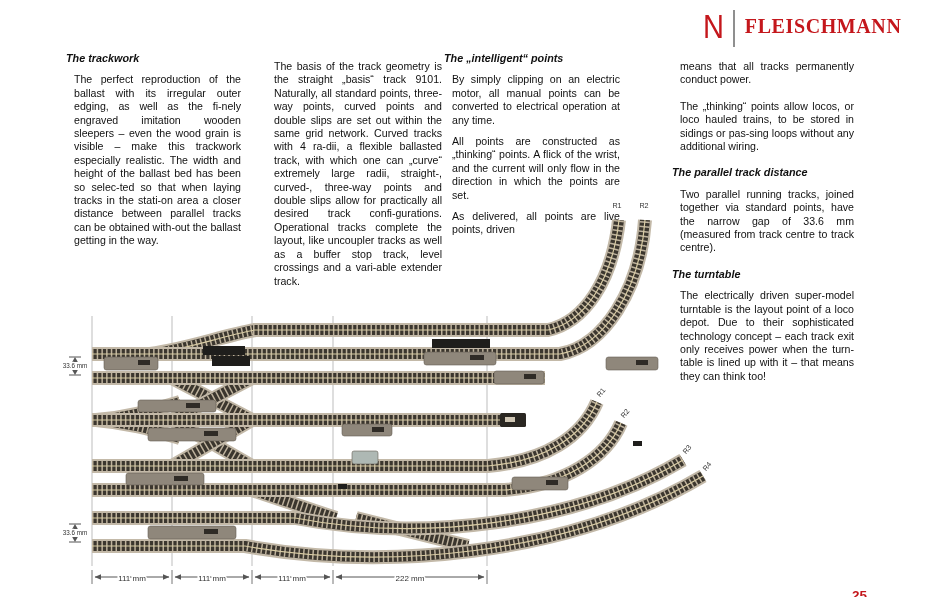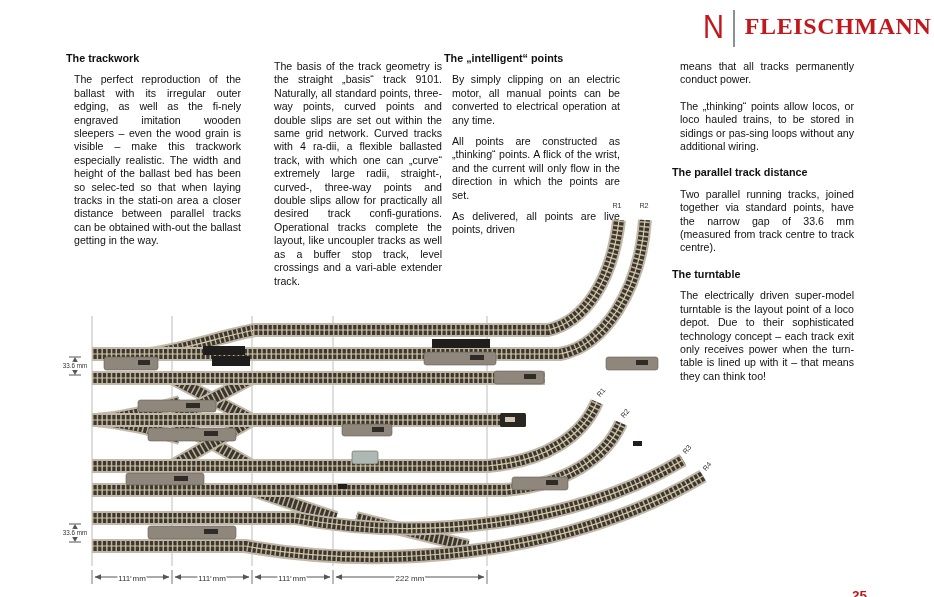--- a/index.html
+++ b/index.html
@@ -2,25 +2,25 @@
 <html><head>
 <meta charset="utf-8">
 <style>
   html,body{margin:0;padding:0;background:#ffffff;}
   #page{position:relative;width:934px;height:597px;background:#ffffff;overflow:hidden;
         font-family:"Liberation Sans",sans-serif;color:#101010;}
   
   #logo{position:absolute;left:703px;top:9px;display:flex;align-items:flex-start;}
   #gauge{font-size:33px;line-height:36px;font-weight:400;color:#c4171c;transform:scaleX(.88);transform-origin:left top;}
   #logo-divider{width:2px;height:37px;background:#8f8f8f;margin:1px 10px 0 6px;}
-  #brand{font-family:"Liberation Serif",serif;font-weight:700;font-size:24px;line-height:20px;
+  #brand{font-family:"Liberation Serif",serif;font-weight:700;font-size:20px;line-height:20px;
          letter-spacing:.6px;color:#c4171c;margin-top:7px;}
   
   .col{position:absolute;top:52px;text-align:justify;font-size:10.6px;line-height:13.4px;}
-  .col h3{font-size:10.8px;line-height:13.4px;margin:0;font-weight:700;text-align:left;}
+  .col h3{font-size:10.8px;line-height:13.4px;margin:0;font-weight:700;text-align:left;font-style:italic;}
   .col p{margin:8px;}
   .col p.mb{margin-bottom:13px;}
   #col1{left:66px;width:183px;}
   #col2{left:266px;width:184px;}
   #col3{left:444px;width:184px;}
   #col4{left:672px;width:190px;}
   
   #pagenum{position:absolute;left:852px;top:588px;font-size:13.5px;font-weight:700;color:#c4171c;}
   
   #plan{position:absolute;left:0;top:0;width:934px;height:597px;}

